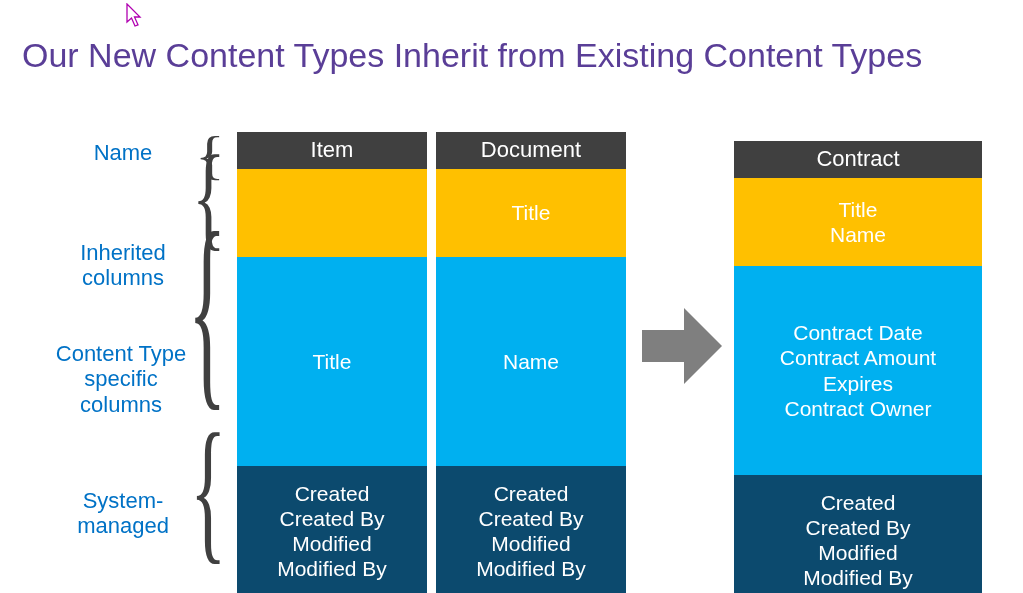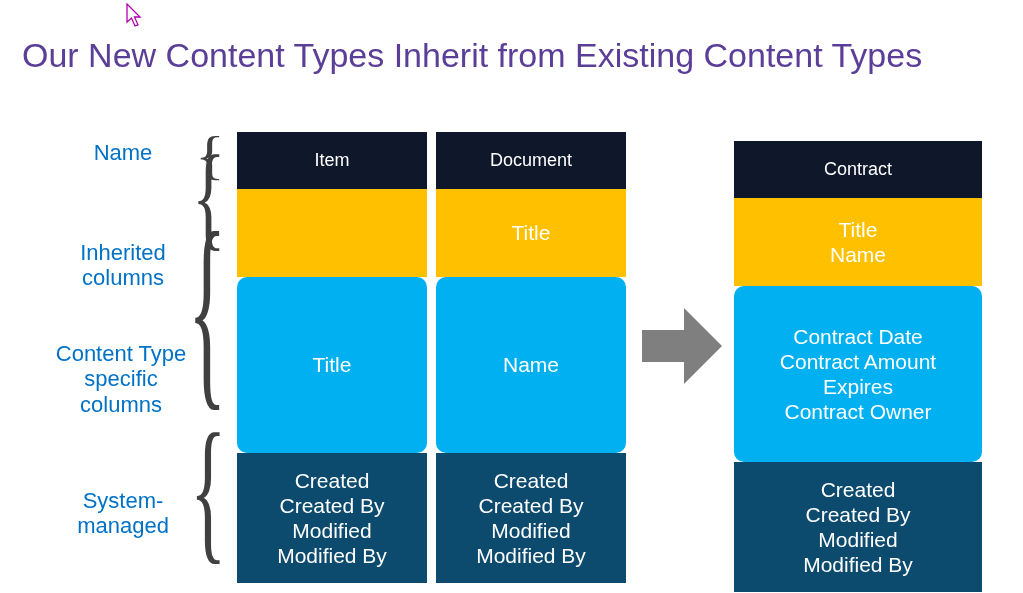--- a/index.html
+++ b/index.html
@@ -55,23 +55,23 @@
   .col .cell {
     display: flex;
     flex-direction: column;
     justify-content: center;
     align-items: center;
     box-sizing: border-box;
     padding: 4px 8px;
     line-height: 1.2;
   }
   .col .cell span { display: block; }
-  .h-name  { background: #0f172a; height: 57px;  font-size: 18px;}
+  .h-name  { background: #404040; height: 37px;  font-size: 22px;}
   .h-inh   { background: #ffc000; height: 88px;  }
-  .h-spec  { background: #00b0f0; height: 176px; border-radius: 10px; }
+  .h-spec  { background: #00b0f0; height: 209px; }
   .h-sys   { background: #0c4a6e; height: 130px; }
 
   
   #col-item    { left: 237px; top: 132px; }
   #col-doc     { left: 436px; top: 132px; width: 190px;}
   #col-contract{ left: 734px; top: 132px; width: 248px; margin-top: 9px;}
 
   
   .arrow {
     position: absolute;

